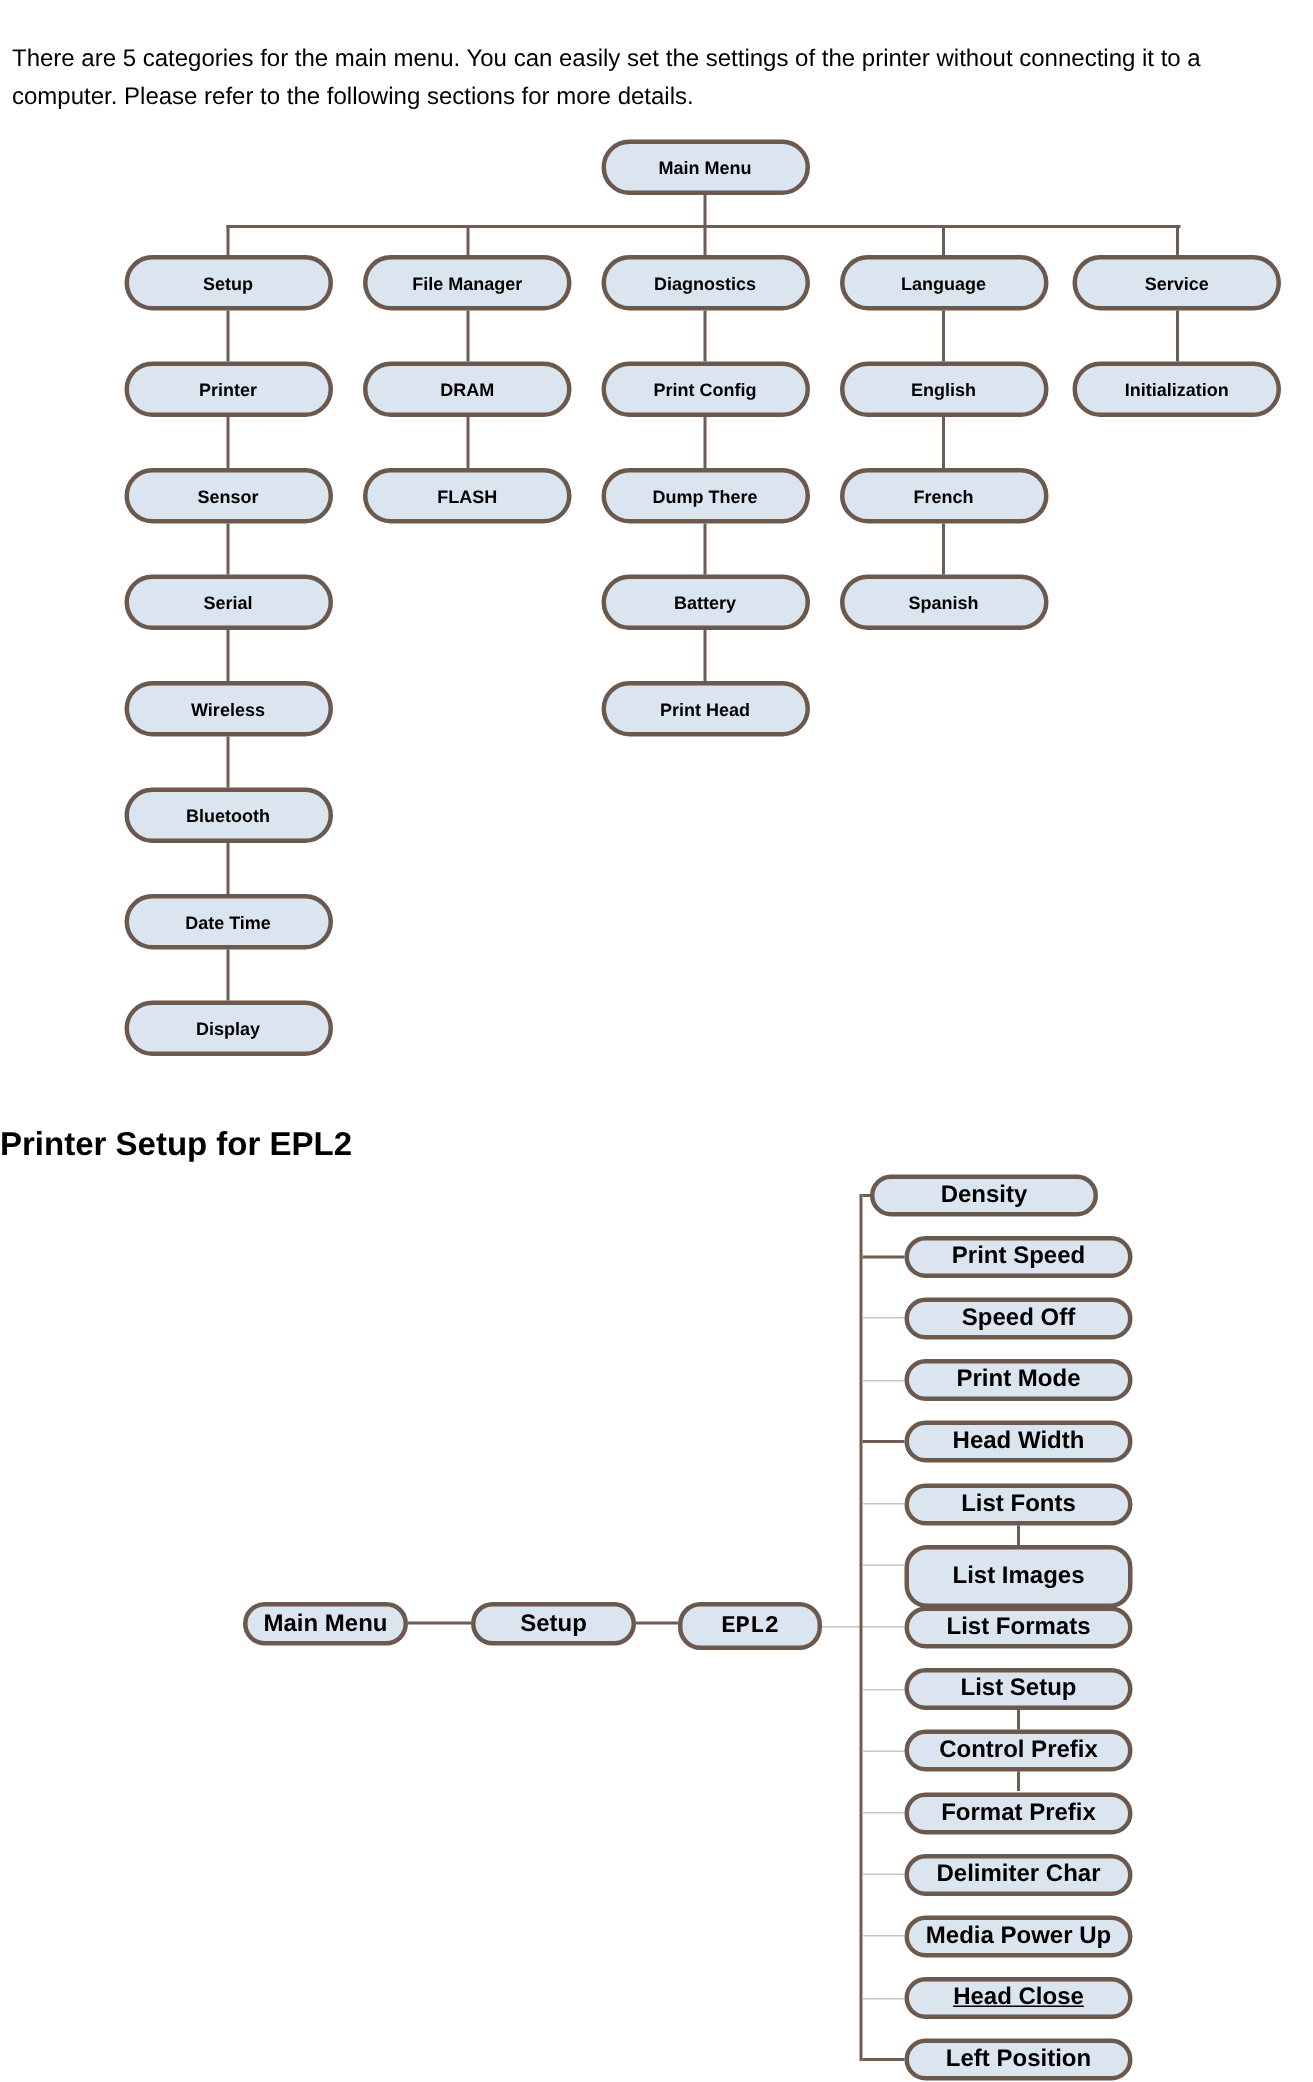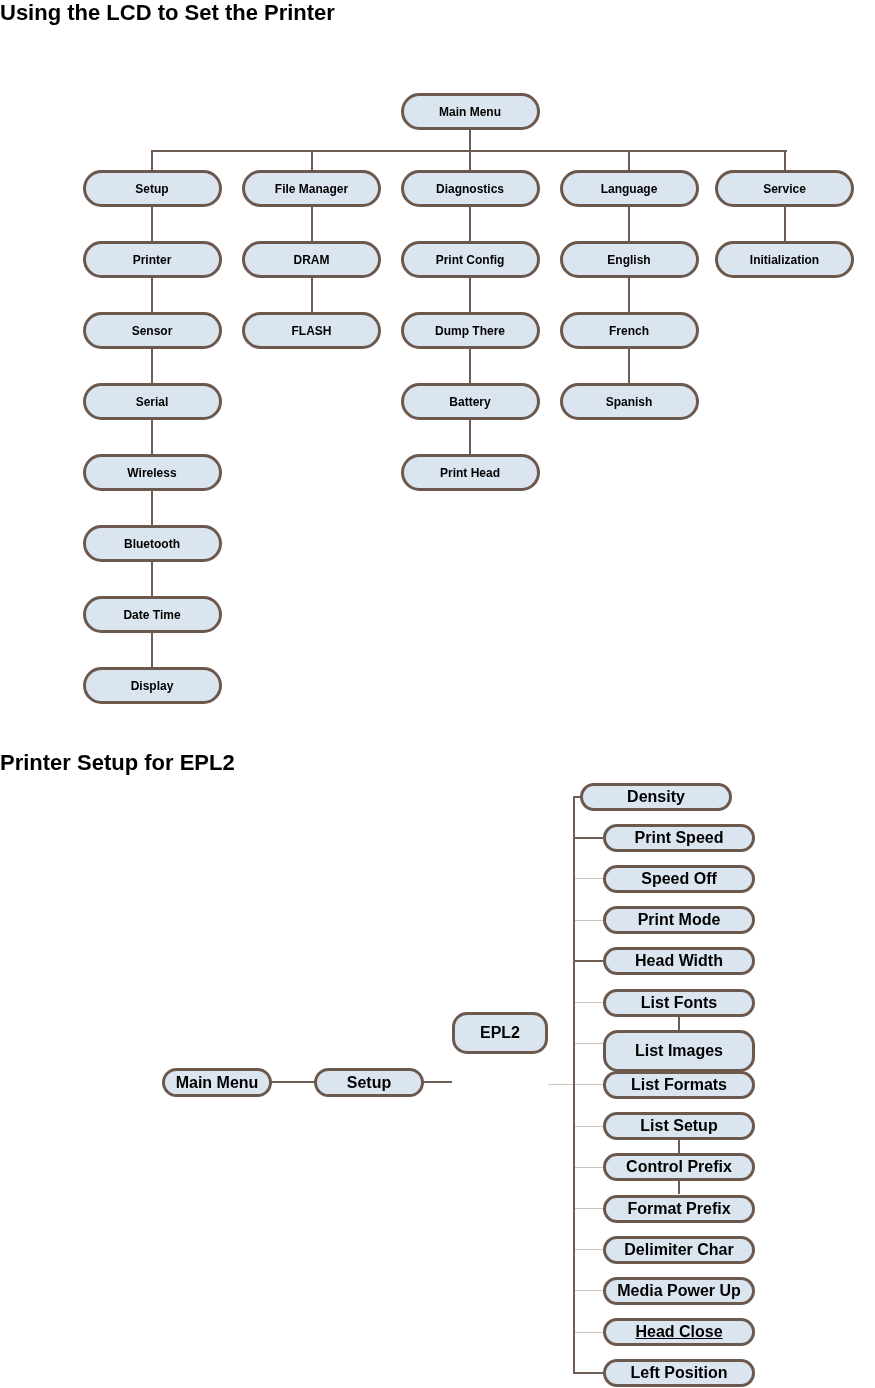--- a/index.html
+++ b/index.html
@@ -32,21 +32,21 @@
     white-space:nowrap;
   }
   #d1 .pill{font-size:12px;border-radius:19px;}
   #d2 .pill{font-size:16px;border-radius:15px;}
   .line{position:absolute;}
 </style>
 </head>
 <body>
 
 <div id="page">
-  <h1 class="h1" id="heading-lcd">Using the LCD to Set the Printer</h1>
+  <p id="intro">There are 5 categories for the main menu. You can easily set the settings of the printer without connecting it to a computer. Please refer to the following sections for more details.</p>
   <div id="d1">
       <div class="line" style="left: 469px; top: 129px; width: 2px; height: 23px; background: rgb(111, 93, 83);"></div>
       <div class="line" style="left: 151px; top: 150px; width: 636px; height: 2px; background: rgb(111, 93, 83);"></div>
       <div class="pill" style="left: 400.5px; top: 93px; width: 139px; height: 37px;">Main Menu</div>
       <div class="line" style="left: 151px; top: 150px; width: 2px; height: 20px; background: rgb(111, 93, 83);"></div>
       <div class="pill" style="left: 82.5px; top: 170px; width: 139px; height: 37px;">Setup</div>
       <div class="line" style="left: 151px; top: 207px; width: 2px; height: 34px; background: rgb(111, 93, 83);"></div>
       <div class="pill" style="left: 82.5px; top: 241px; width: 139px; height: 37px;">Printer</div>
       <div class="line" style="left: 151px; top: 278px; width: 2px; height: 34px; background: rgb(111, 93, 83);"></div>
       <div class="pill" style="left: 82.5px; top: 312px; width: 139px; height: 37px;">Sensor</div>
@@ -122,15 +122,15 @@
       <div class="pill" style="left: 603px; top: 1194.5px; width: 152px; height: 28px;">Format Prefix</div>
       <div class="line" style="left: 575px; top: 1249.2px; width: 28px; height: 1px; background: rgb(204, 196, 189);"></div>
       <div class="pill" style="left: 603px; top: 1235.7px; width: 152px; height: 28px;">Delimiter Char</div>
       <div class="line" style="left: 575px; top: 1290.4px; width: 28px; height: 1px; background: rgb(204, 196, 189);"></div>
       <div class="pill" style="left: 603px; top: 1276.9px; width: 152px; height: 28px;">Media Power Up</div>
       <div class="line" style="left: 575px; top: 1331.6px; width: 28px; height: 1px; background: rgb(204, 196, 189);"></div>
       <div class="pill" style="left: 603px; top: 1318.1px; width: 152px; height: 28px; text-decoration: underline;">Head Close</div>
       <div class="pill" style="left: 603px; top: 1359.3px; width: 152px; height: 28px;">Left Position</div>
       <div class="pill" style="left: 162px; top: 1068px; width: 110px; height: 29px;">Main Menu</div>
       <div class="pill" style="left: 314px; top: 1068px; width: 110px; height: 29px;">Setup</div>
-      <div class="pill" style="left: 452px; top: 1012px; width: 96px; height: 42px;">EPL2</div>
+      <div class="pill" style="left: 452px; top: 1068px; width: 96px; height: 32px; font-family: Liberation Mono, monospace;">EPL2</div>
     </div>
 </div>
 
 </body></html>

